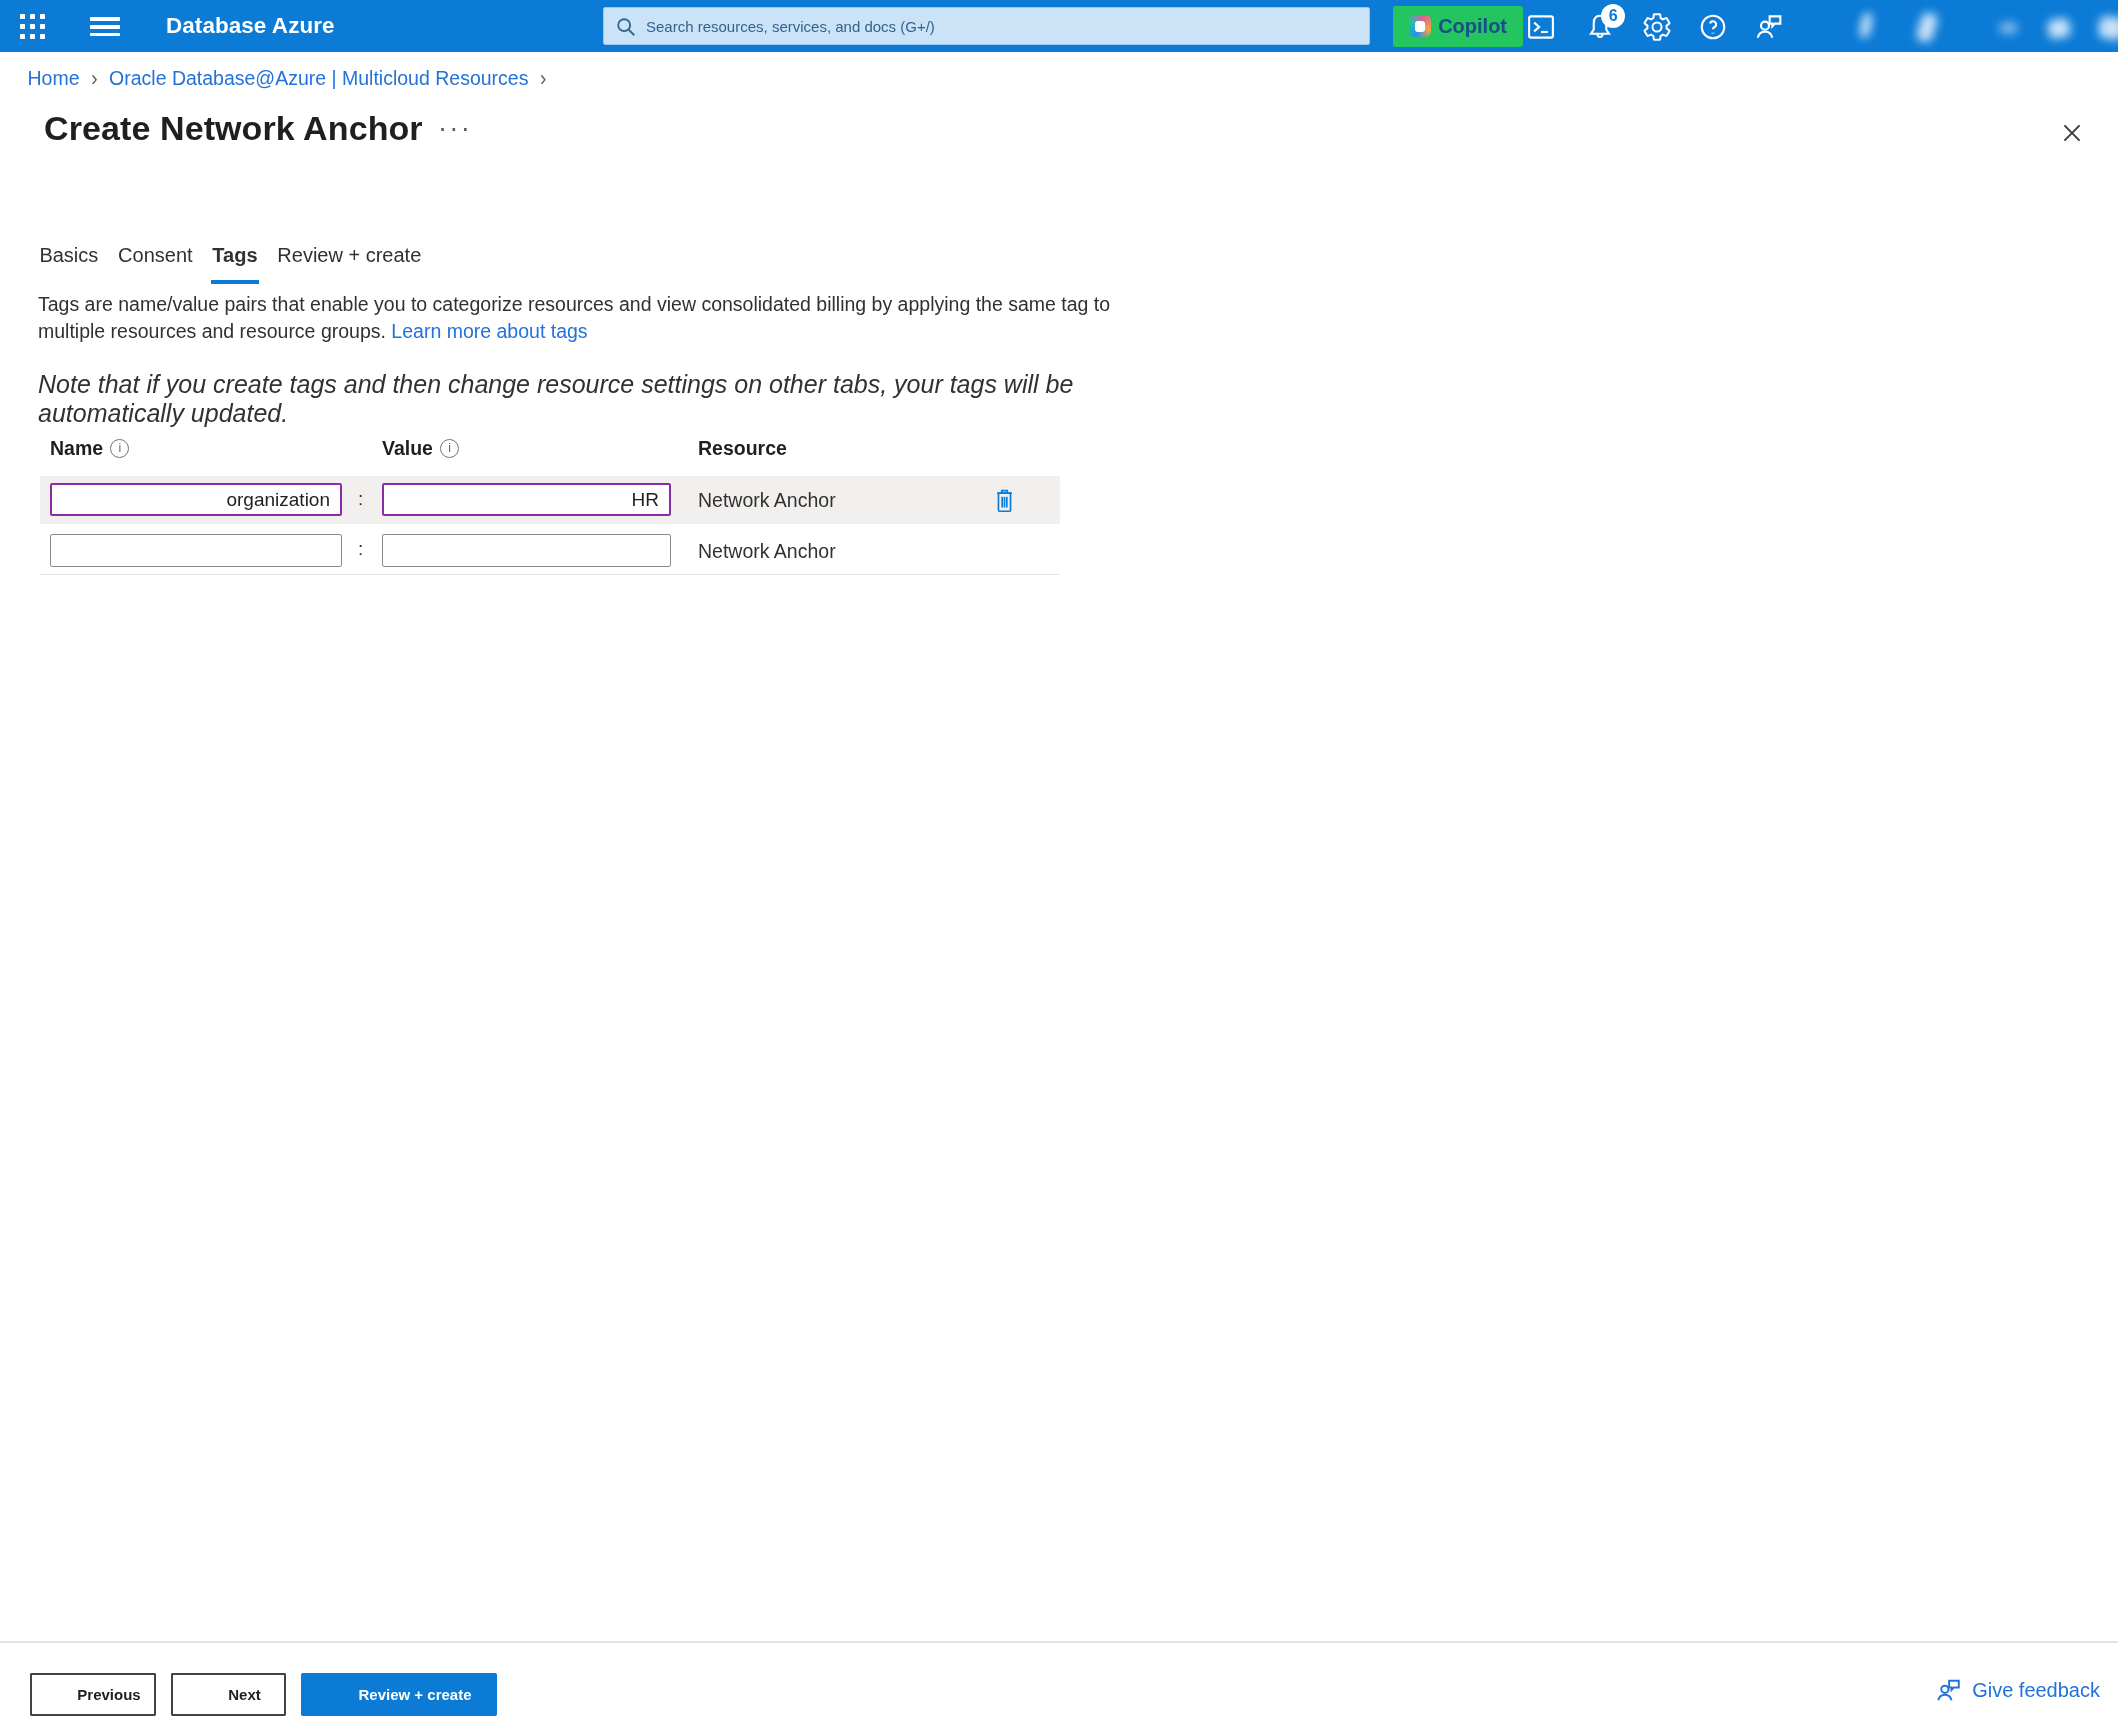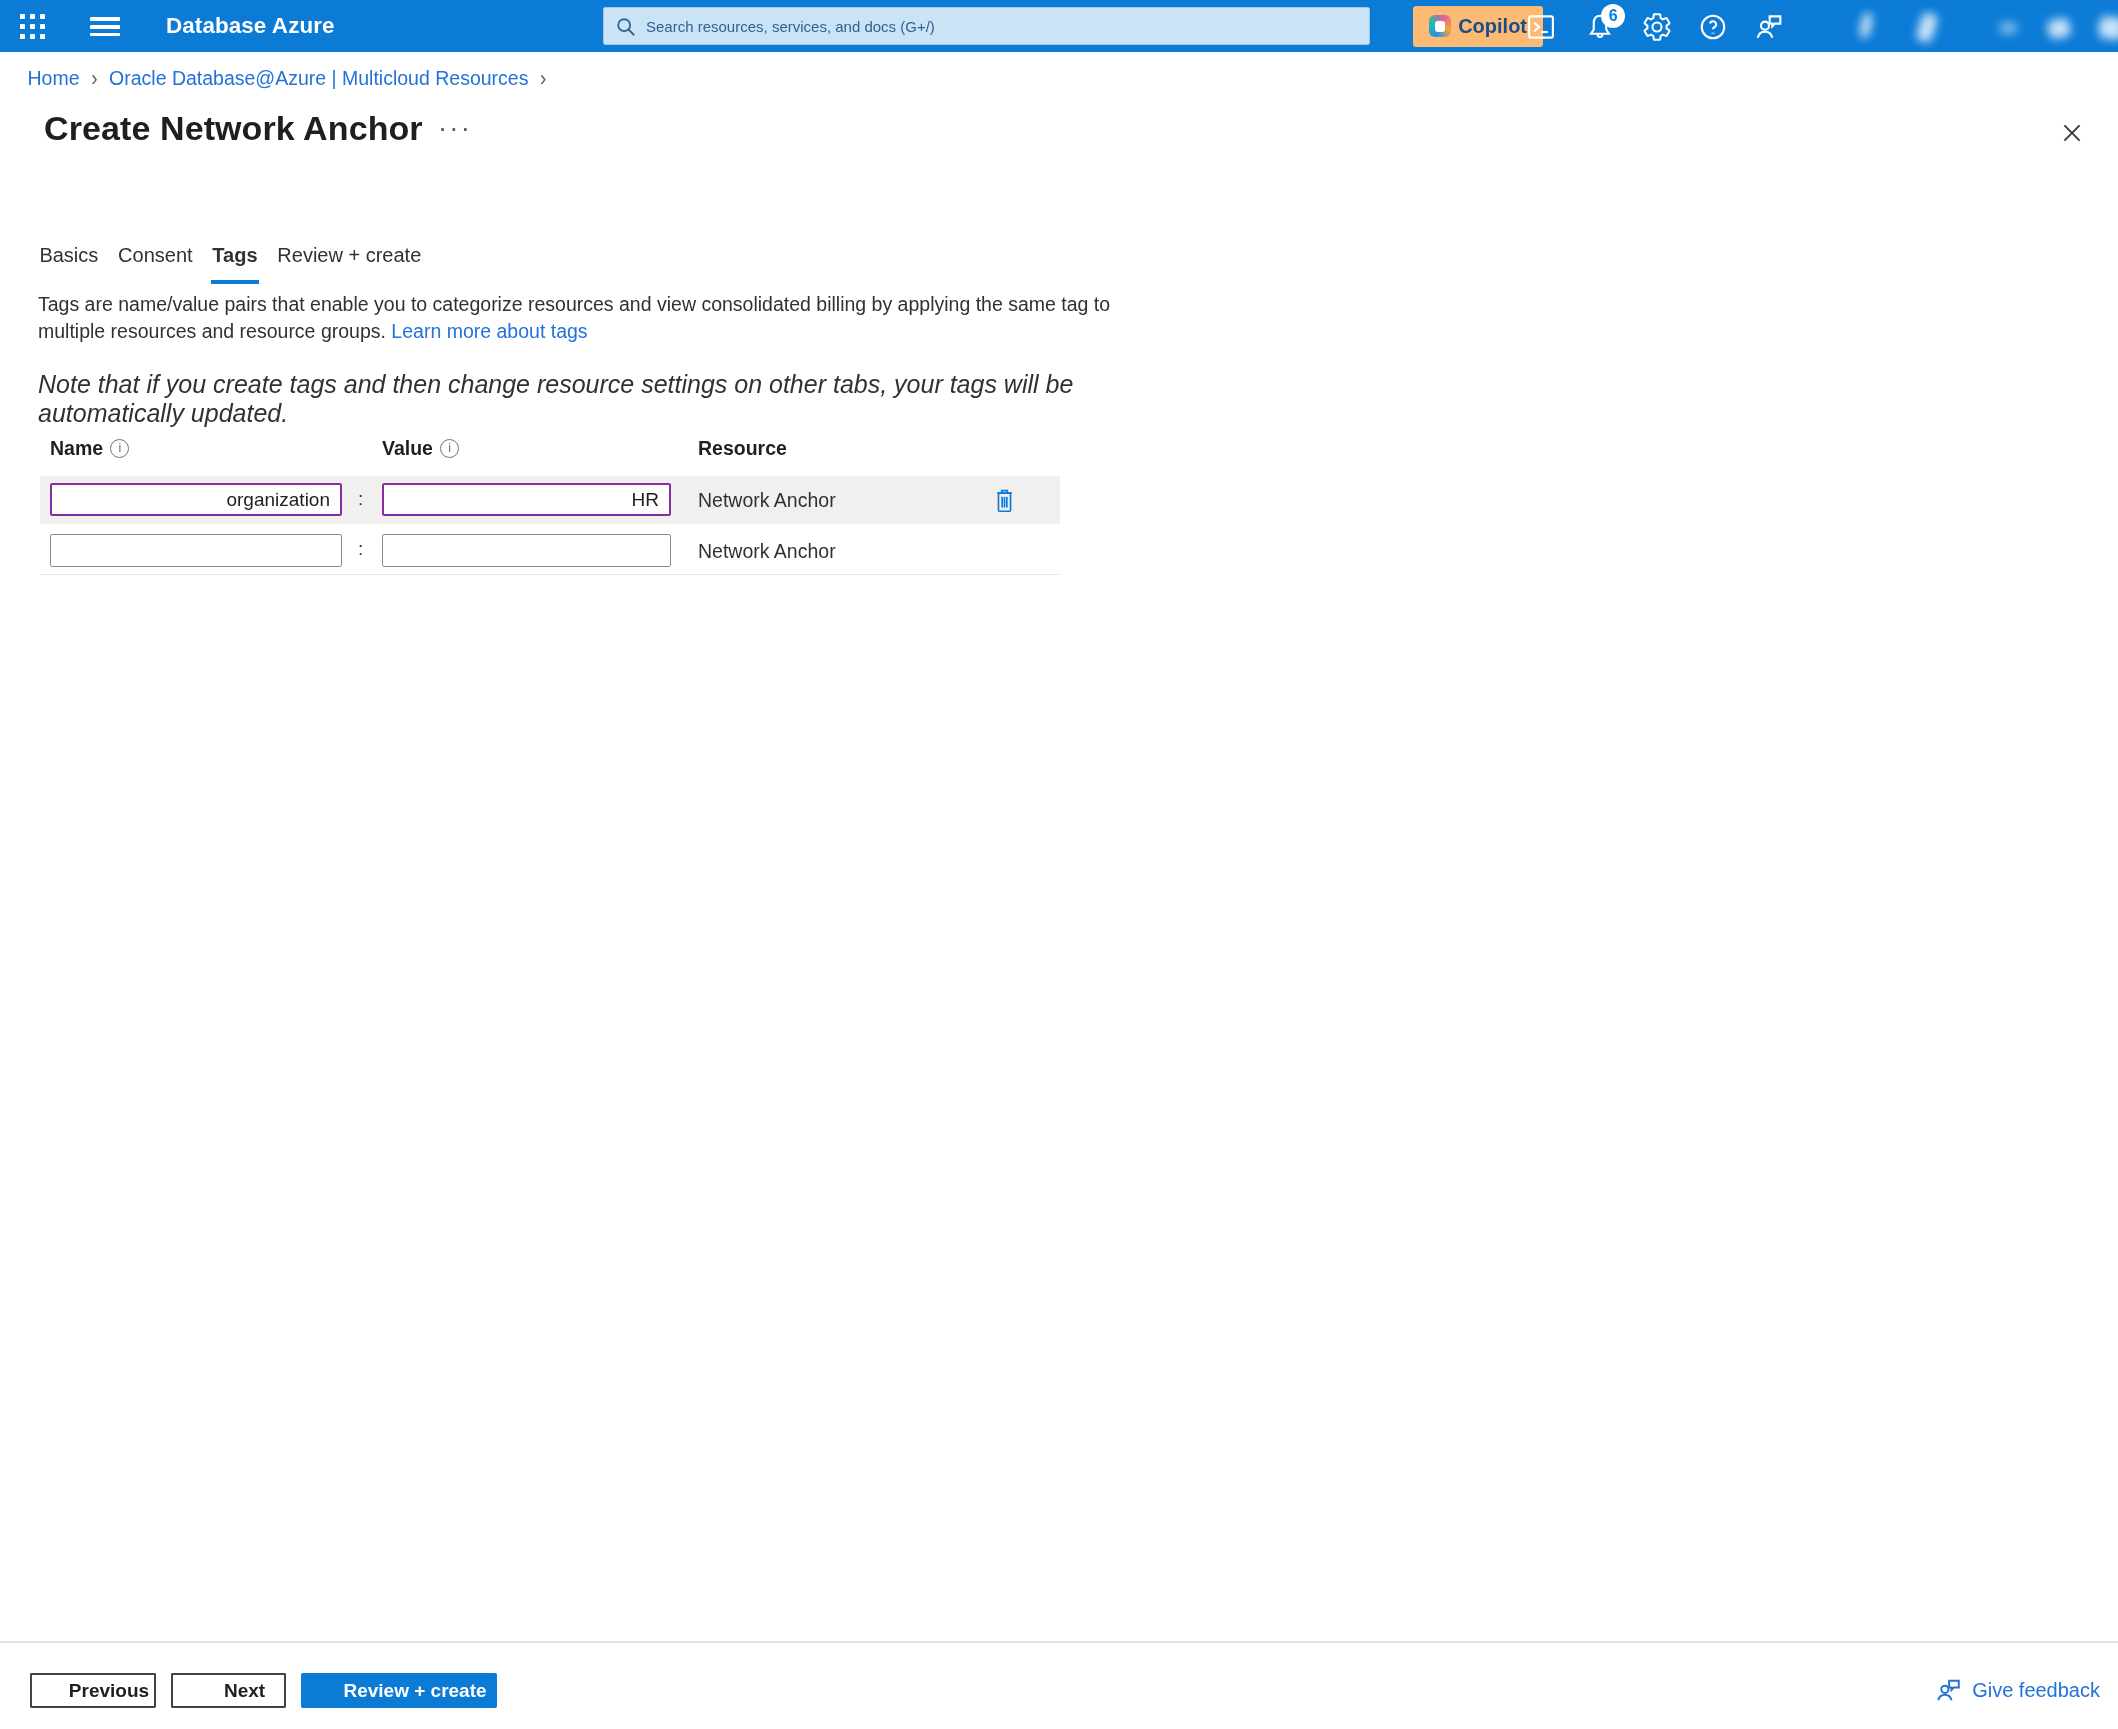--- a/index.html
+++ b/index.html
@@ -39,24 +39,23 @@
     width:100%; height:100%;
     background:var(--search-bg,#cbe3f7);
     border:0.7px solid #9ec6ea; border-radius:2.2px;
     padding-left:42px; font-size:15px; color:#2f5f8f;
     font-family:inherit; outline:none;
   }
   .search-input::placeholder { color:#33628e; opacity:1; }
 
   .copilot-btn {
     position:absolute; left:1393px; top:5.8px; width:130px; height:41px;
-    background:#fdba74; border:none; border-radius:3px;
+    background:#22c55e; border:none; border-radius:3px;
     display:flex; align-items:center; justify-content:center; gap:7.2px;
     cursor:pointer;
-    margin-left:20px;
   }
   .copilot-logo {
     width:22px; height:22px; border-radius:5.8px; position:relative;
     background:conic-gradient(from 200deg,#2a8fe8,#1fc0a7,#e05f9e,#f2a63c,#2a8fe8);
   }
   .copilot-logo::after { content:""; position:absolute; inset:5.8px; background:#fff; border-radius:2.9px; }
   .copilot-label { color:#1b4c8c; font-size:20px; font-weight:700; }
 
   .tb-icon {
     position:absolute; top:10px; width:33px; height:33px;
@@ -154,21 +153,21 @@
     display:flex; align-items:center; justify-content:center;
   }
 
   
   .footer {
     position:absolute; left:0; top:1641px; width:2119px; height:88px;
     background:#fff; border-top:2.2px solid #e5e3e1;
   }
   .footer-buttons { position:absolute; left:30px; top:30px; display:flex; gap:15px; }
   .btn {
-    height:35px; font-family:inherit; font-size:19px; cursor:pointer;
+    height:43px; font-family:inherit; font-size:15px; cursor:pointer;
     display:flex; align-items:center; justify-content:center; border-radius:1.4px;padding-left:32px;
   }
   .btn-secondary {
     background:#fff; border:2.2px solid #454341; color:#201f1e; font-weight:600;
   }
   .btn-previous { width:126px; }
   .btn-next { width:115px; }
   .btn-primary {
     width:196px; background:var(--accent-blue,#0b7bd6); border:0.7px solid var(--accent-blue,#0b7bd6);
     color:#fff; font-weight:700;

